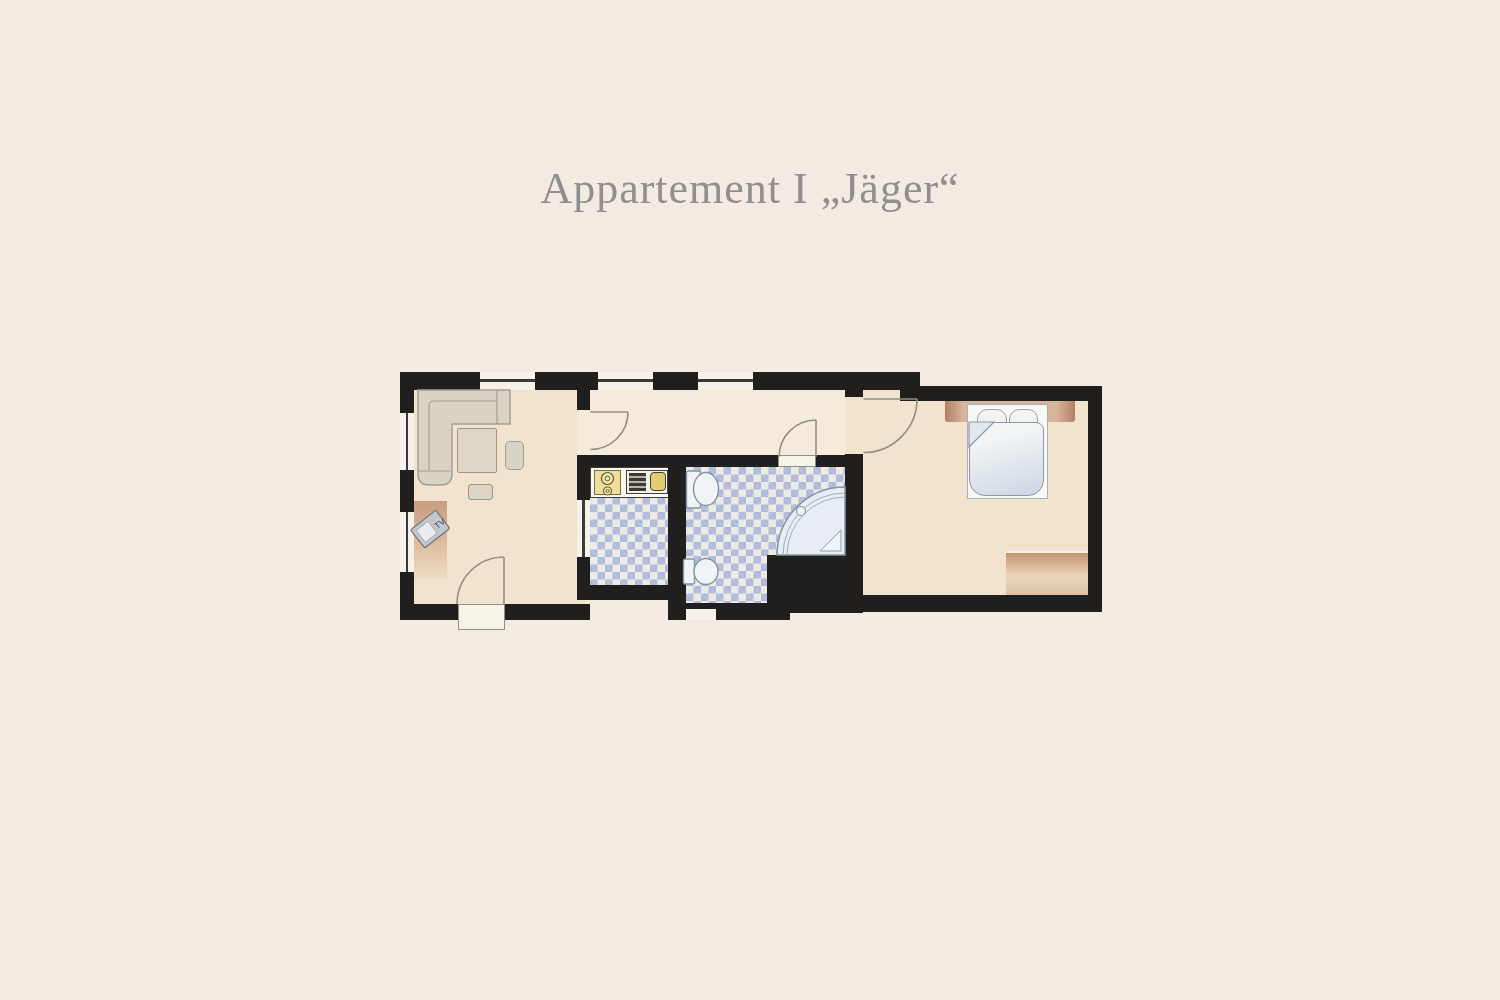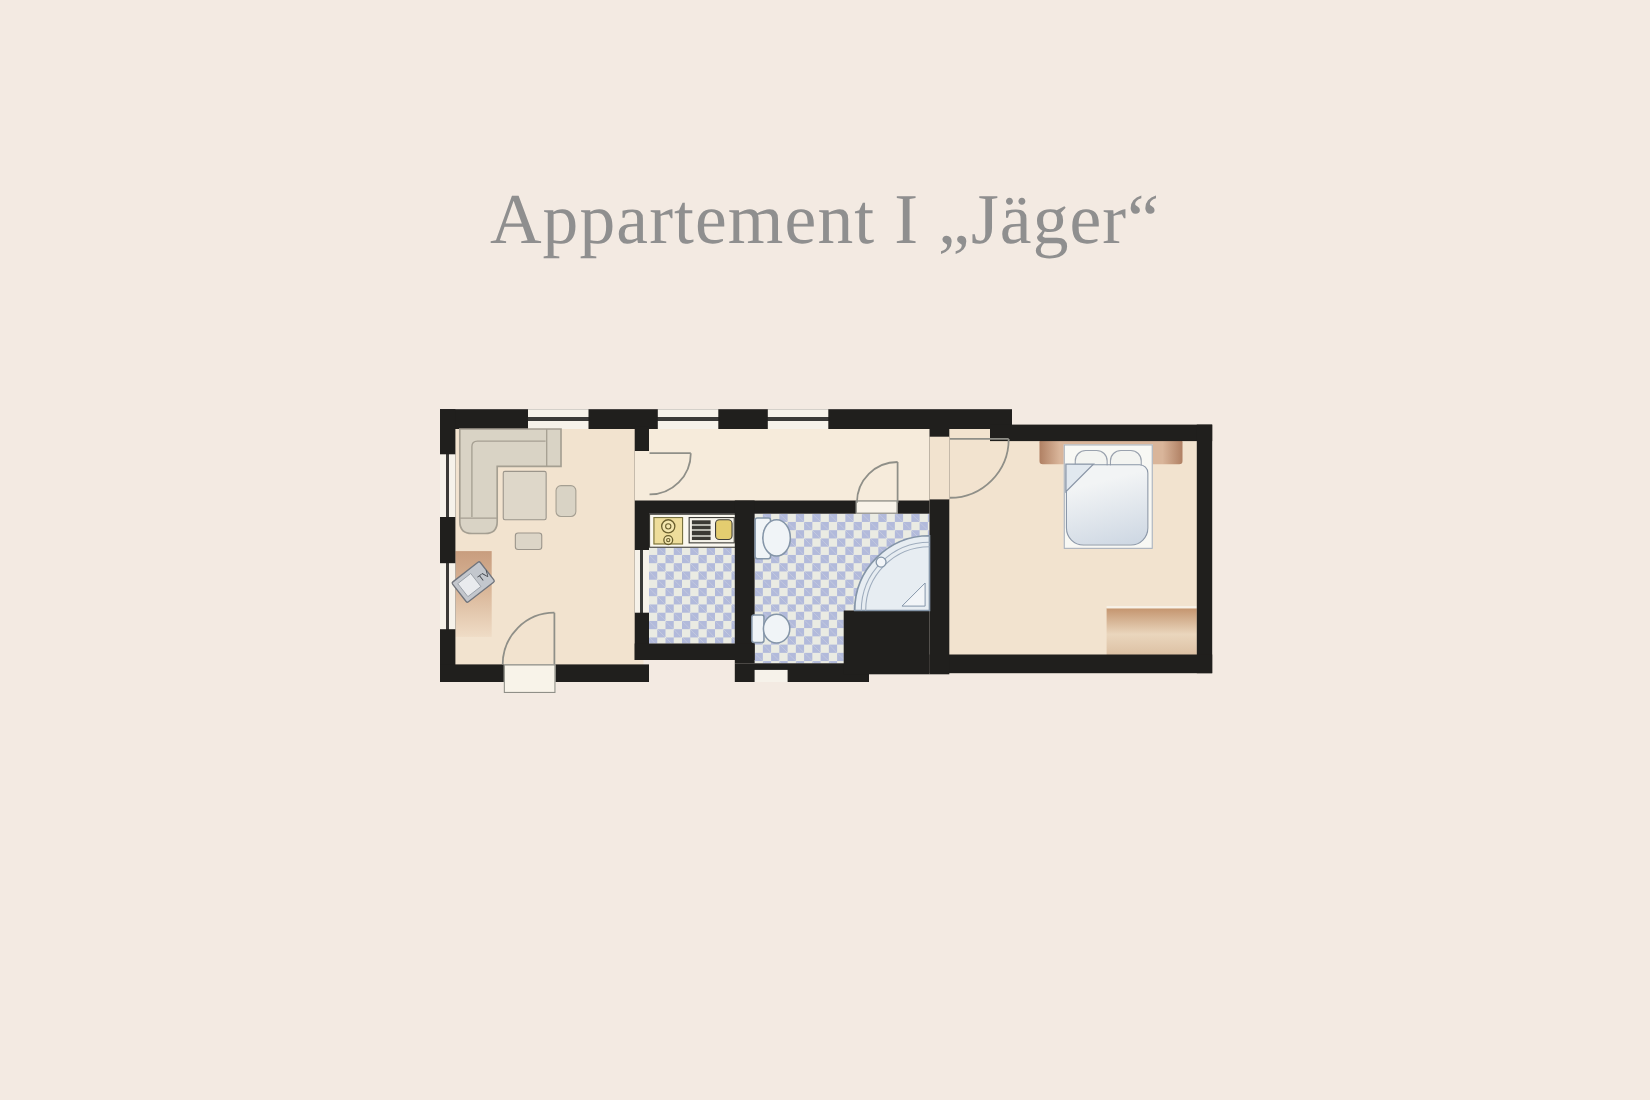--- a/index.html
+++ b/index.html
@@ -1,19 +1,19 @@
 <!DOCTYPE html>
 <html><head>
 <meta charset="utf-8">
 <style>
   html,body{margin:0;padding:0;}
   .stage{position:relative;width:1500px;height:1000px;background:#f3eae2;overflow:hidden;
          font-family:"Liberation Serif", serif;}
   .abs{position:absolute;box-sizing:border-box;}
-  .title{left:0;right:0;top:163px;text-align:center;font-size:65px;letter-spacing:1px;
+  .title{left:0;right:0;top:163px;text-align:center;font-size:44px;letter-spacing:1px;
          color:#8f8f8f;}
   .wall{background:#201f1d;}
   .floor-room{background:#f2e3cf;}
   .floor-hall{background:#f6ebdb;}
   .checker{
     background-color:#eaebe3;
     background-image:
       linear-gradient(45deg,#b2badb 25%,transparent 25%,transparent 75%,#b2badb 75%),
       linear-gradient(45deg,#b2badb 25%,transparent 25%,transparent 75%,#b2badb 75%);
     background-size:15px 15px;

